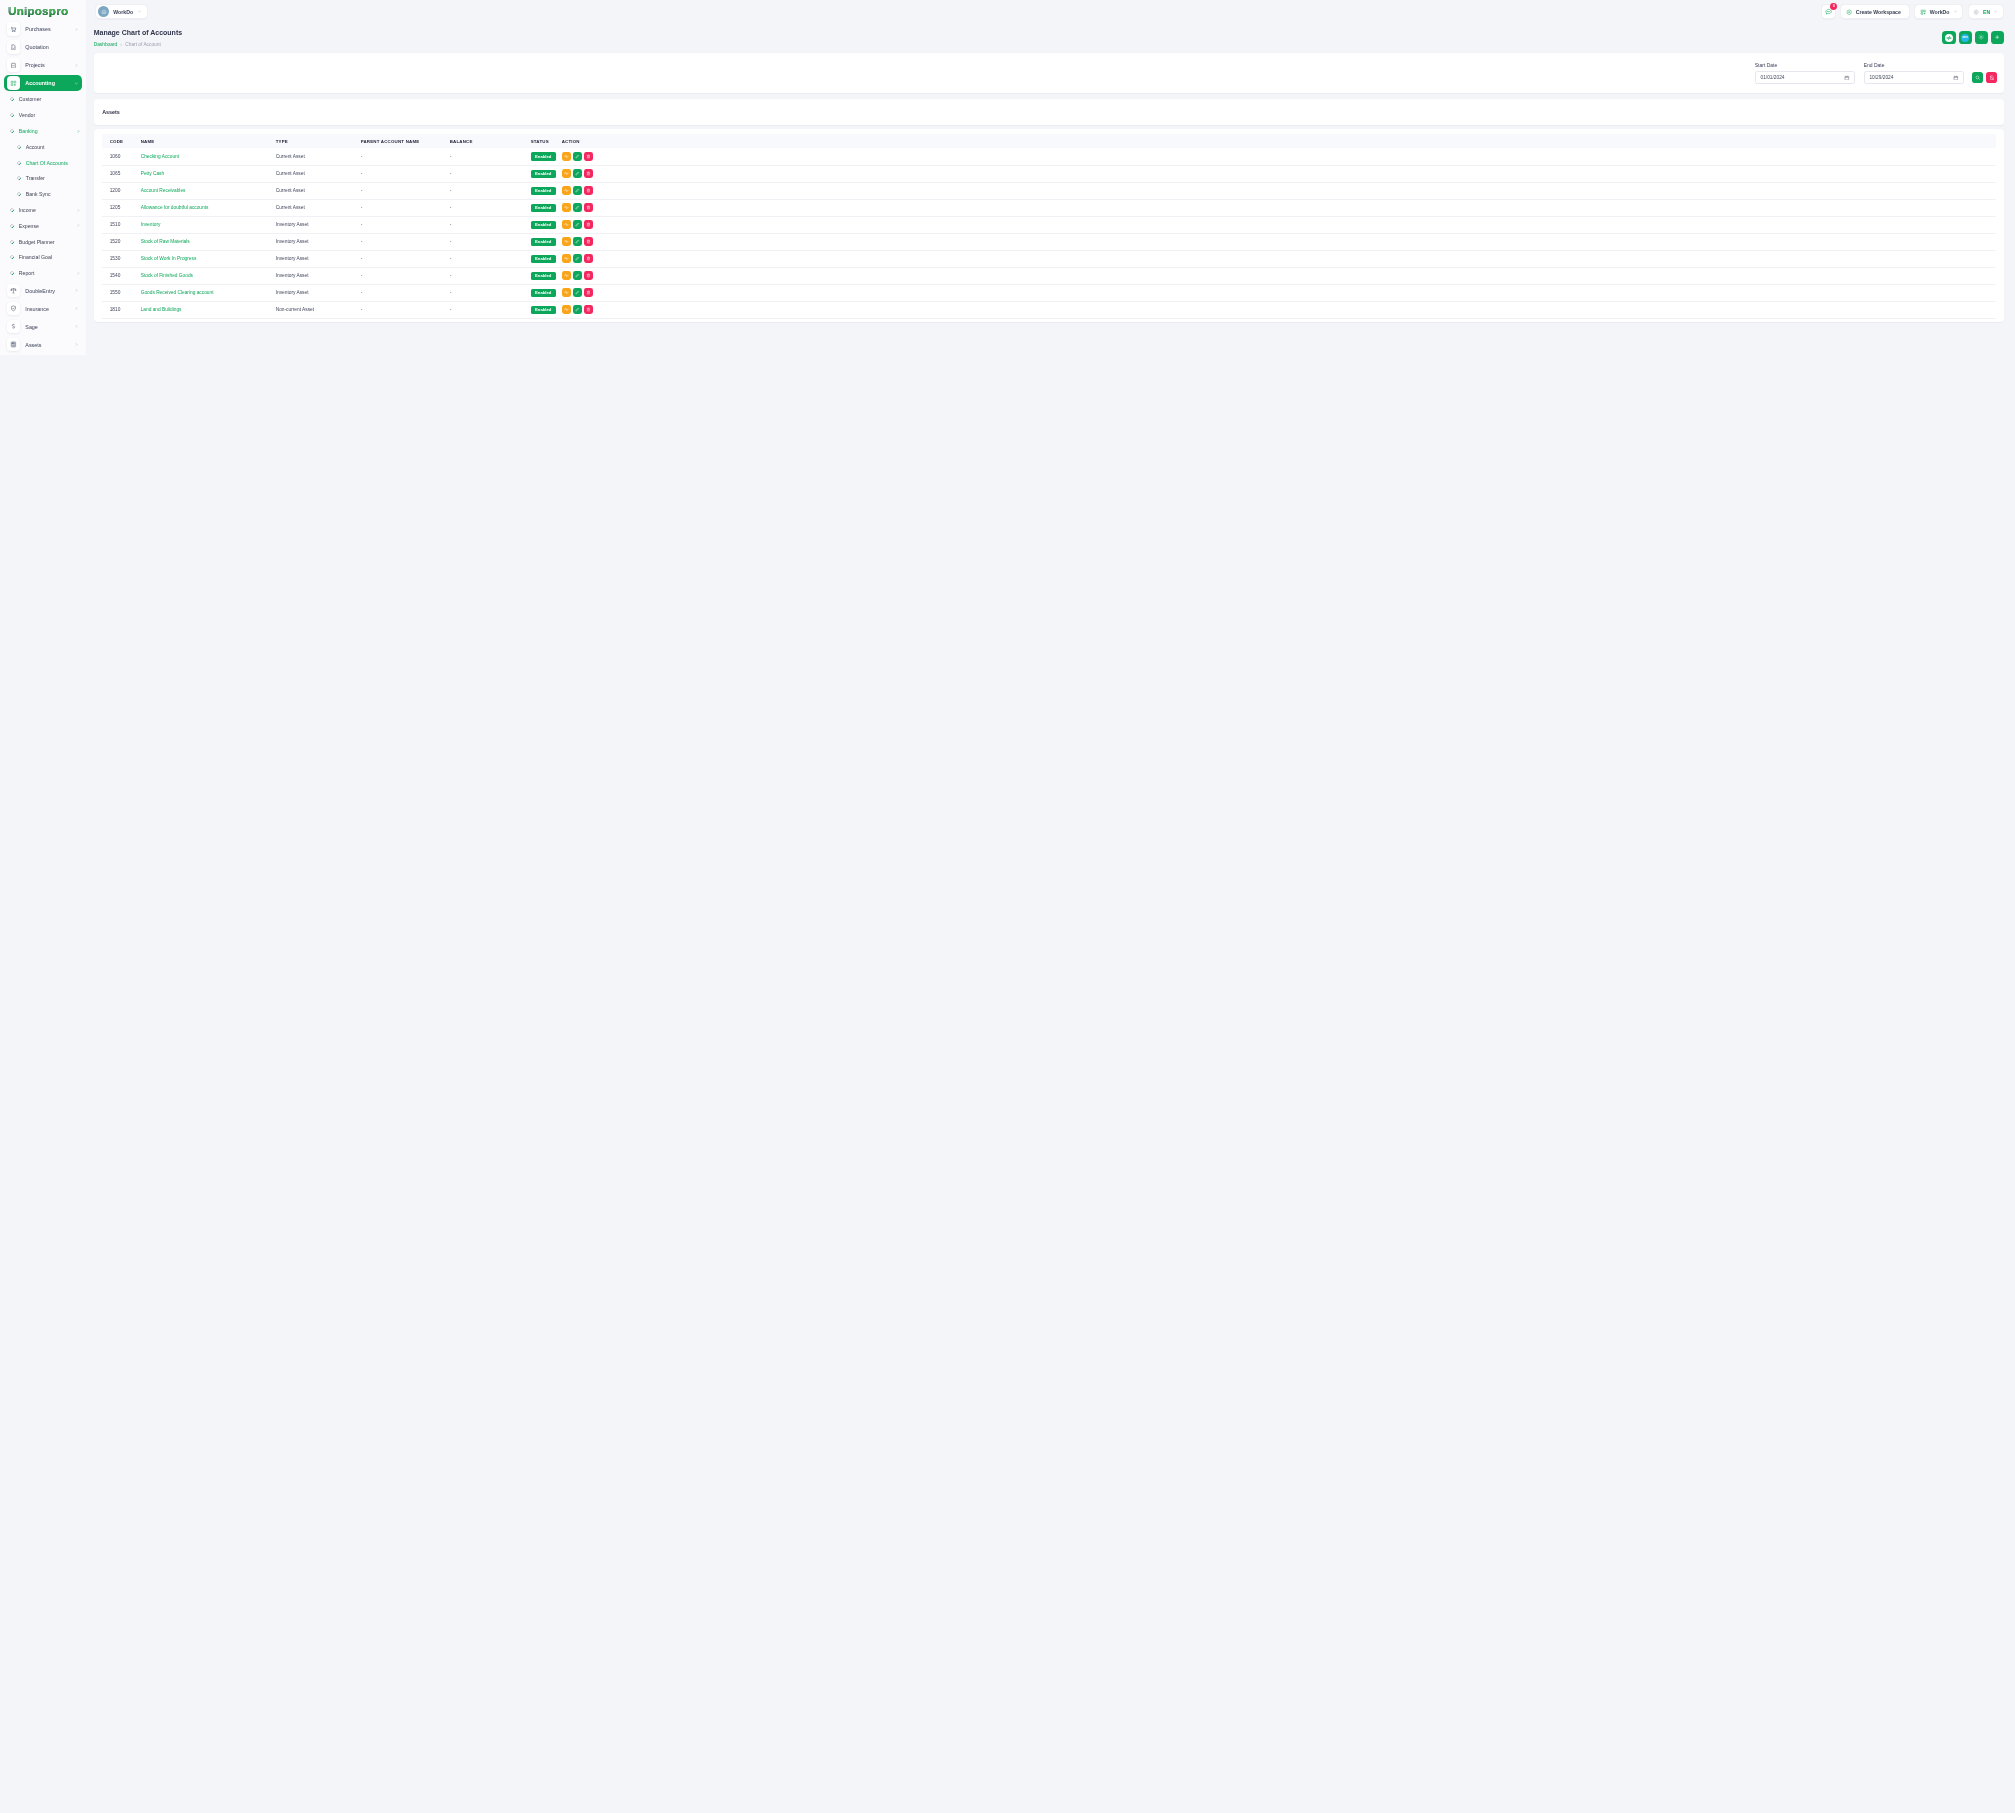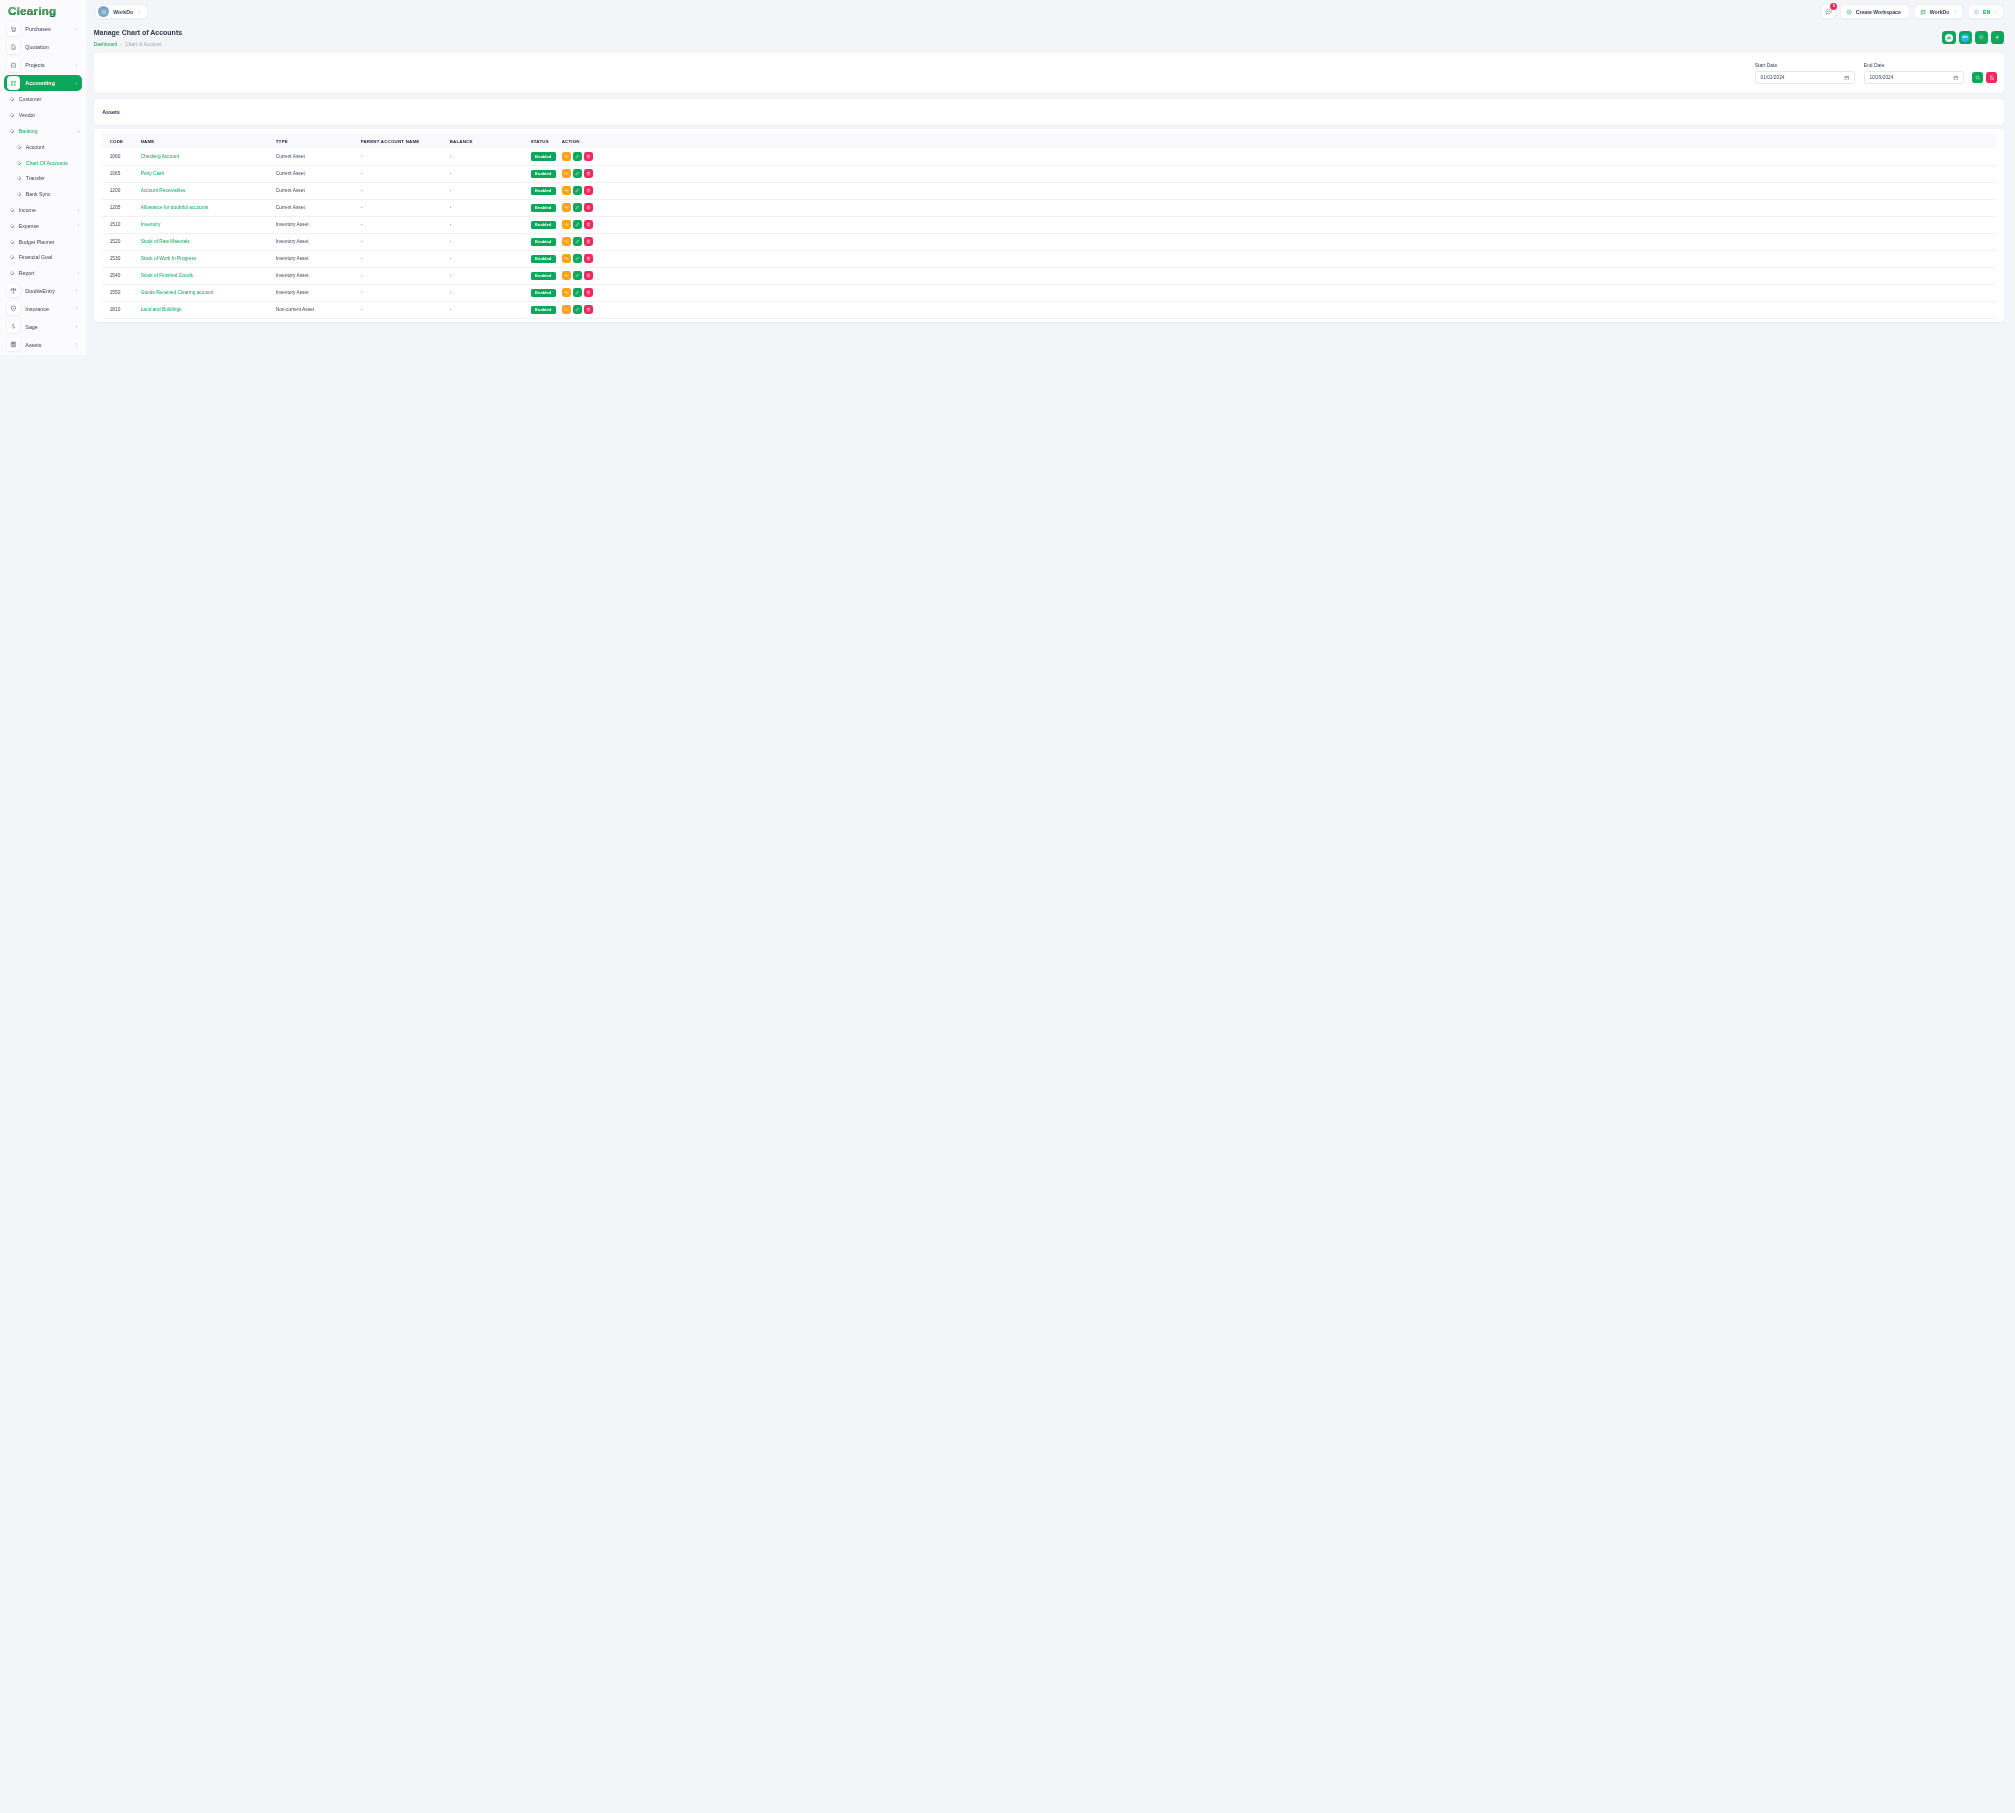--- a/index.html
+++ b/index.html
@@ -115,21 +115,21 @@
   .act-btn svg { width:4.8px; height:4.8px; color:#fff; }
   .act-btn.orange { background:#faa41a; }
   .act-btn.green  { background:#0da75b; }
   .act-btn.pink   { background:#f3285e; }
 </style>
 </head>
 <body>
 
 <div class="sidebar">
   <div class="logo">
-    <span class="logo-text">Clearing</span>
+    <span class="logo-text">Unipospro</span>
   </div>
   <div class="nav" id="nav">
       <div class="nav-top">
     <span class="tile">
           <svg viewBox="0 0 24 24" fill="none" stroke="currentColor" stroke-width="1.8" stroke-linejoin="round">
             <path d="M3.5 4.5h2.2L8 15h10.5l2-8H6.2"></path>
             <circle cx="9.5" cy="19" r="1.4"></circle>
             <circle cx="16.5" cy="19" r="1.4"></circle>
           </svg>
         </span>

